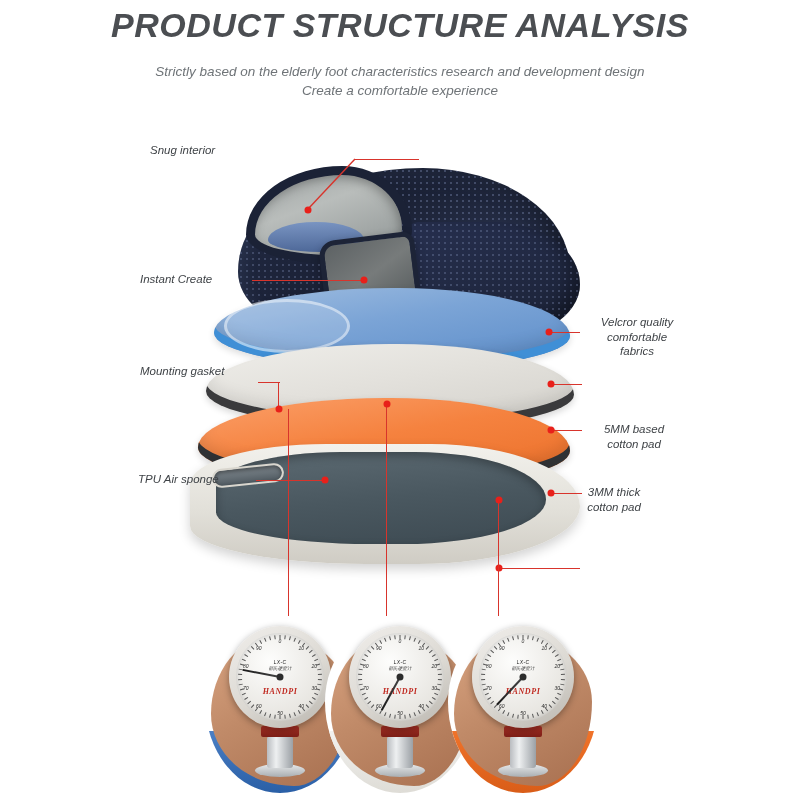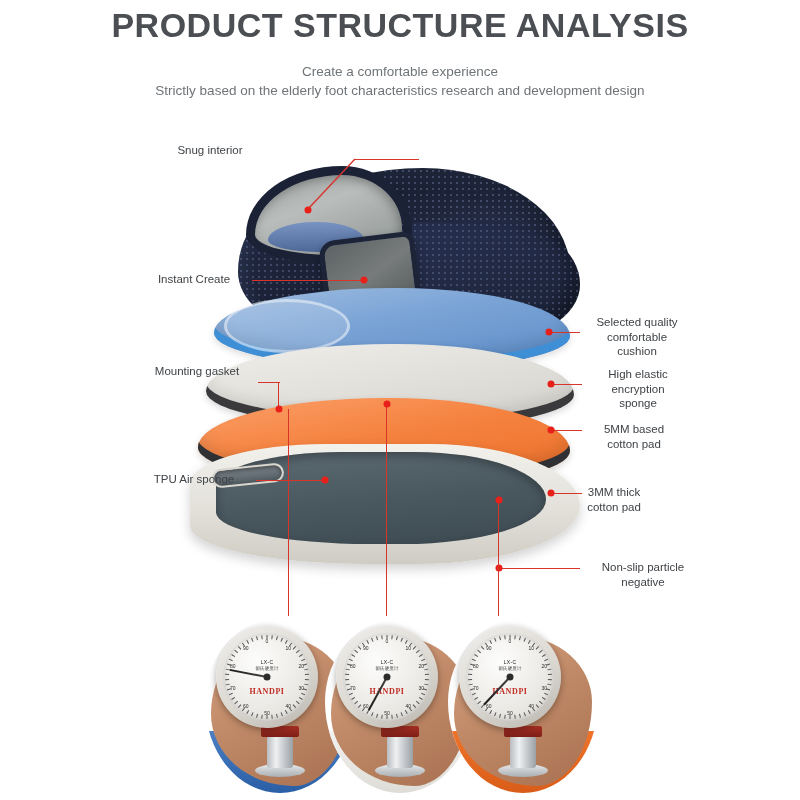--- a/index.html
+++ b/index.html
@@ -1,31 +1,31 @@
 <!DOCTYPE html>
 <html><head>
 <meta charset="utf-8">
 <style>
   html,body{margin:0;padding:0;background:#fff;}
   body{width:800px;height:800px;position:relative;overflow:hidden;
        font-family:"Liberation Sans",sans-serif;color:#4a4a4a;}
 
-  #stage{position:absolute;inset:0;width:800px;height:800px;}
+  #stage{position:absolute;inset:0;width:800px;height:800px;font-style:italic;}
 
   
   .title{position:absolute;top:6px;left:0;width:800px;text-align:center;
          font-size:34px;font-weight:700;letter-spacing:.5px;color:#4b4e52;}
   .sub{position:absolute;top:62px;left:0;width:800px;text-align:center;
        font-size:13.5px;line-height:19px;color:#6f7478;}
   .sub div{white-space:nowrap;}
 
   
   .lbl{position:absolute;font-size:11.5px;line-height:14.5px;color:#3f4347;white-space:nowrap;}
   .lbl.r{text-align:center;}
-  .lbl.l{text-align:center;}
+  .lbl.l{text-align:left;}
 
   
   .lead{position:absolute;background:#d8342c;}
   .lead.h{height:1.4px;}
   .lead.v{width:1.4px;}
   .dot{position:absolute;width:7px;height:7px;border-radius:50%;
        background:#e8201a;transform:translate(-50%,-50%);}
   svg.diag{position:absolute;overflow:visible;}
 
   
@@ -115,21 +115,21 @@
   .gauge{position:absolute;width:150px;height:175px;overflow:hidden;
     border-radius:50% 50% 50% 50% / 48% 48% 52% 52%;}
   .gz-bg{position:absolute;inset:0;background:#fff;}
   .gz-mat{position:absolute;left:0;bottom:0;width:150px;height:62px;}
   .mat-blue{background:linear-gradient(180deg,#4b7fc4 0%,#2a5fa6 100%);}
   .mat-white{background:linear-gradient(180deg,#f2f2f0 0%,#dedcd6 100%);}
   .mat-orange{background:linear-gradient(180deg,#f0732a 0%,#d95d18 100%);}
   .gz-hand{position:absolute;left:6px;top:18px;width:138px;height:150px;
     background:linear-gradient(150deg,#d9a481 0%,#c08a68 45%,#a87050 100%);
     border-radius:46% 54% 40% 60% / 52% 44% 56% 48%;}
-  .gz-body{position:absolute;left:11px;top:8px;width:102px;height:102px;
+  .gz-body{position:absolute;left:24px;top:8px;width:102px;height:102px;
     border-radius:50%;
     background:linear-gradient(150deg,#f0eeeb 0%,#dcd9d3 55%,#b9b5ae 100%);
     box-shadow:0 2px 7px rgba(0,0,0,.35);}
   .gz-face{position:absolute;left:7px;top:7px;width:88px;height:88px;
     border-radius:50%;background:radial-gradient(circle at 38% 32%,#fdfdfc,#e7e5e0 72%,#d3d0ca 100%);
     box-shadow:inset 0 0 6px rgba(0,0,0,.2);}
   .gz-num{position:absolute;font-size:5px;color:#2a2a2a;transform:translate(-50%,-50%);}
   .gz-tick{position:absolute;left:50%;top:50%;width:1px;height:42px;
     transform-origin:50% 100%;}
   .gz-tick i{display:block;width:1px;height:4px;background:#555;}
@@ -155,22 +155,22 @@
 
   .conn{position:absolute;background:#d8342c;width:1.4px;}
 </style>
 </head>
 <body>
 
 <div id="stage">
 
   <div class="title">PRODUCT STRUCTURE ANALYSIS</div>
   <div class="sub">
+    <div>Strictly based on the elderly foot characteristics research and development design</div>
     <div>Create a comfortable experience</div>
-    <div>Strictly based on the elderly foot characteristics research and development design</div>
   </div>
 
   <div class="shoe">
     <div class="shoe-body">
         <div class="mesh"></div>
       </div>
     <div class="strap">
         <div class="mesh"></div>
       </div>
     <div class="heel">
@@ -214,53 +214,44 @@
   <div class="lbl l" style="left:140px;top:364px;width:114px;">Mounting gasket</div>
   <div class="lead h" style="left:258px;top:382px;width:22px;"></div>
   <div class="lead v" style="left:278px;top:382px;height:26px;"></div>
   <div class="dot" style="left:279px;top:409px;"></div>
 
   <div class="lbl l" style="left:138px;top:472px;width:112px;">TPU Air sponge</div>
   <div class="lead h" style="left:256px;top:480px;width:68px;"></div>
   <div class="dot" style="left:325px;top:480px;"></div>
 
   <div class="lbl r" style="left:582px;top:315px;width:110px;">
-    <div>Selected quality</div>
+    <div>Velcror quality</div>
     <div>comfortable</div>
-    <div>cushion</div>
+    <div>fabrics</div>
   </div>
   <div class="lead h" style="left:550px;top:332px;width:30px;"></div>
   <div class="dot" style="left:549px;top:332px;"></div>
 
-  <div class="lbl r" style="left:586px;top:367px;width:104px;">
-    <div>High elastic</div>
-    <div>encryption</div>
-    <div>sponge</div>
-  </div>
   <div class="lead h" style="left:552px;top:384px;width:30px;"></div>
   <div class="dot" style="left:551px;top:384px;"></div>
 
   <div class="lbl r" style="left:586px;top:422px;width:96px;">
     <div>5MM based</div>
     <div>cotton pad</div>
   </div>
   <div class="lead h" style="left:552px;top:430px;width:30px;"></div>
   <div class="dot" style="left:551px;top:430px;"></div>
 
   <div class="lbl r" style="left:566px;top:485px;width:96px;">
     <div>3MM thick</div>
     <div>cotton pad</div>
   </div>
   <div class="lead h" style="left:552px;top:493px;width:30px;"></div>
   <div class="dot" style="left:551px;top:493px;"></div>
 
-  <div class="lbl r" style="left:584px;top:560px;width:118px;">
-    <div>Non-slip particle</div>
-    <div>negative</div>
-  </div>
   <div class="lead h" style="left:500px;top:568px;width:80px;"></div>
   <div class="dot" style="left:499px;top:568px;"></div>
 
   <div class="conn" style="left:288px;top:409px;height:207px;"></div>
   <div class="conn" style="left:386px;top:404px;height:212px;"></div>
   <div class="dot" style="left:387px;top:404px;"></div>
   <div class="conn" style="left:498px;top:500px;height:116px;"></div>
   <div class="dot" style="left:499px;top:500px;"></div>
 
   <div class="gauge" style="left:205px;top:618px;">

